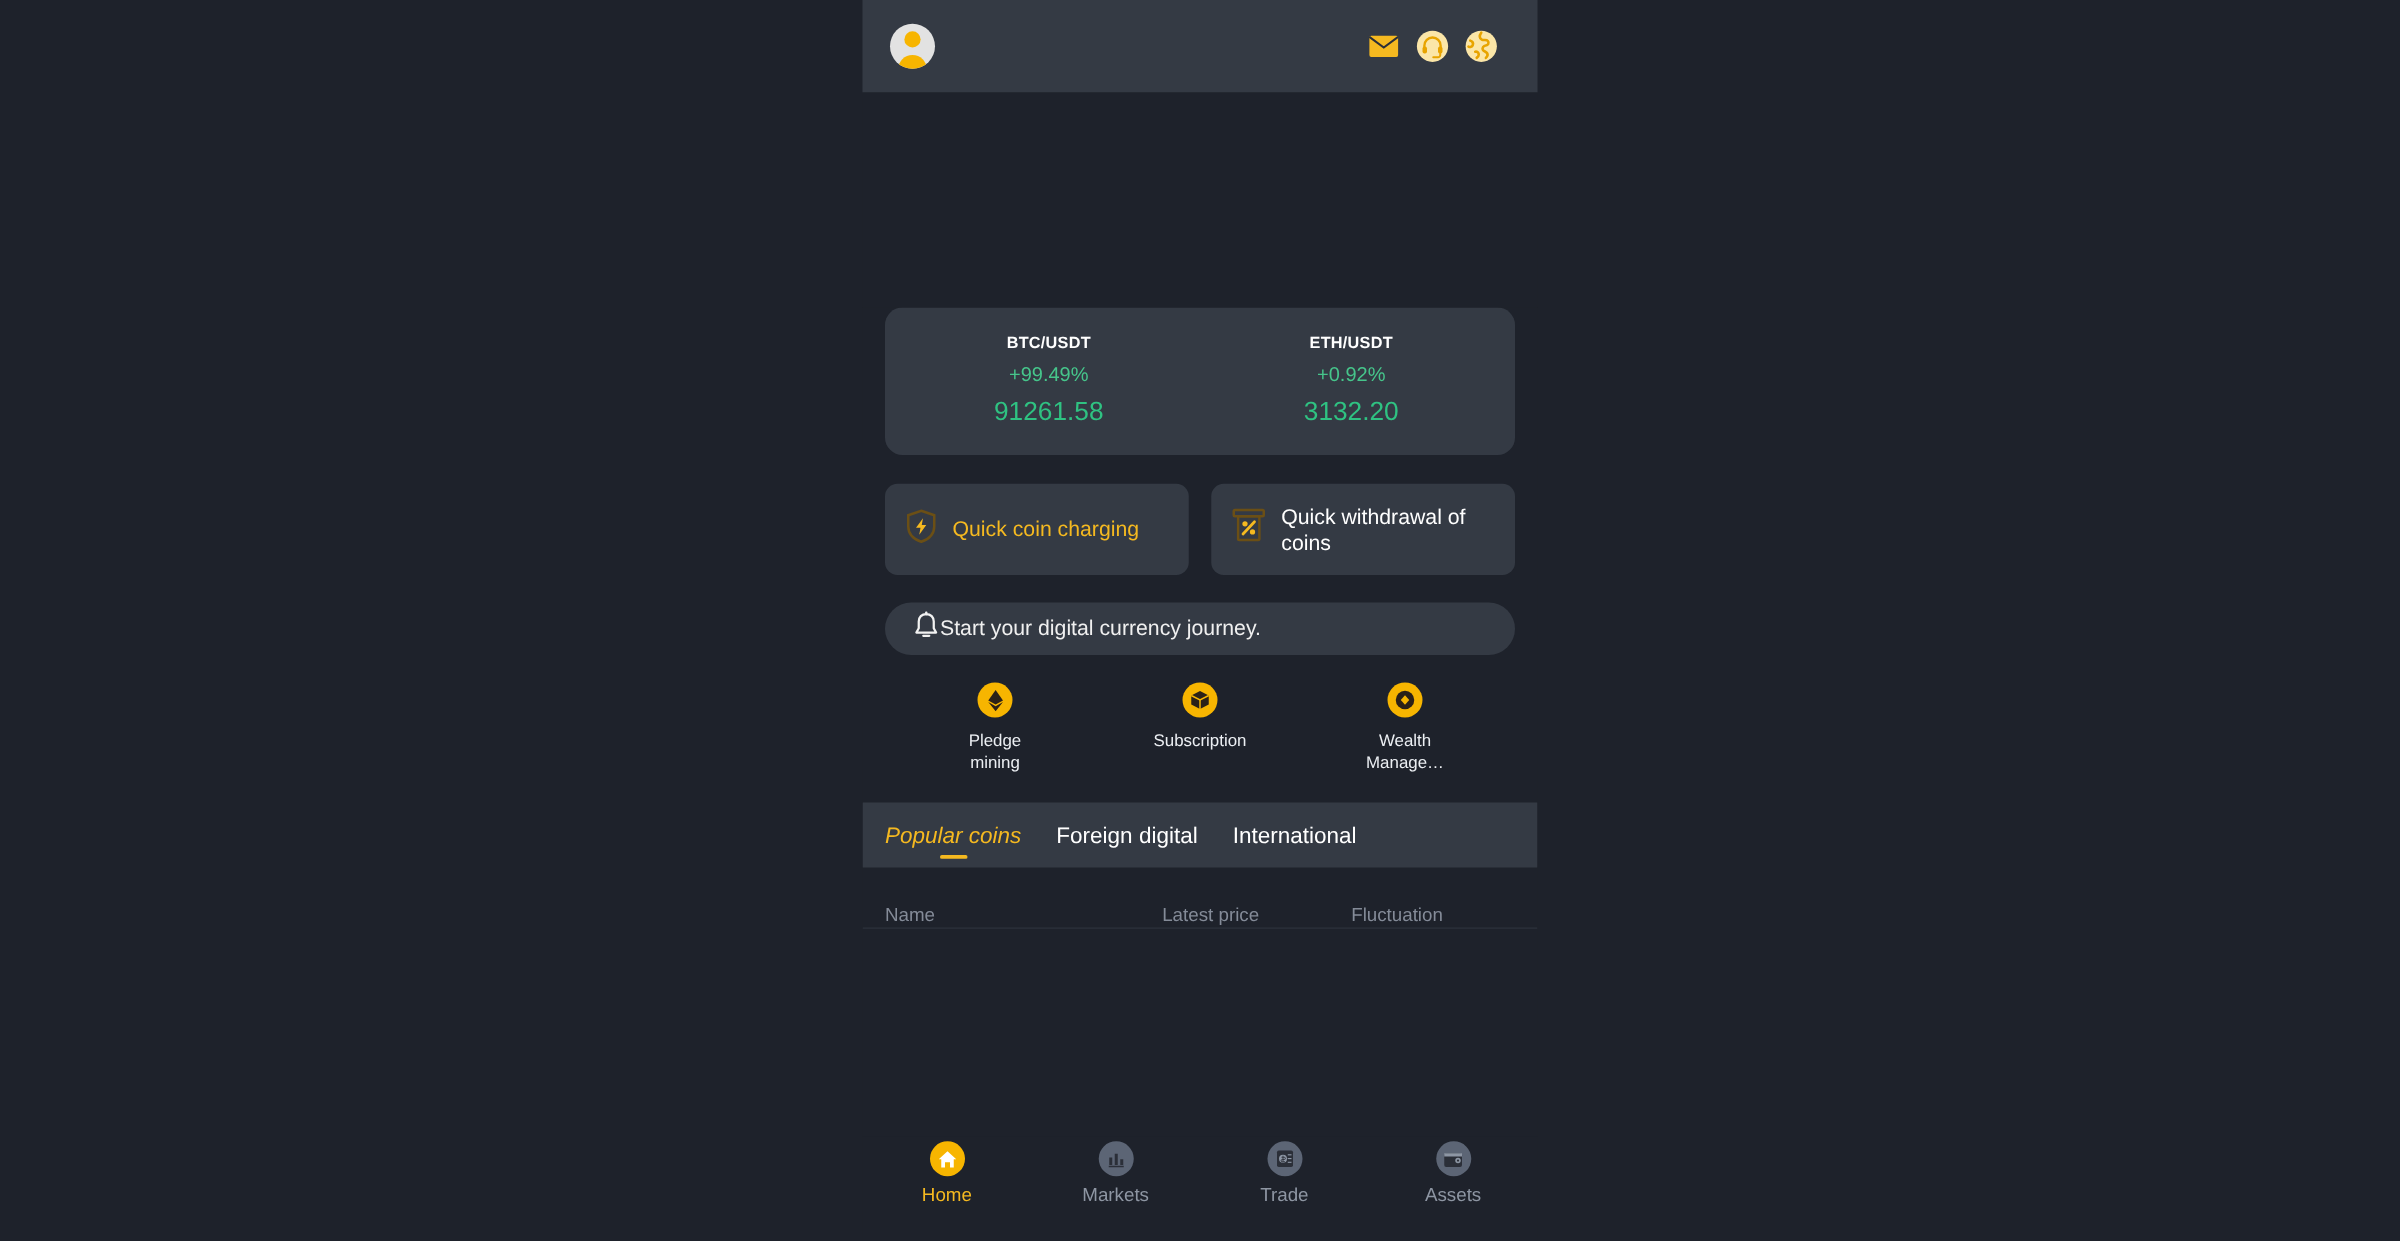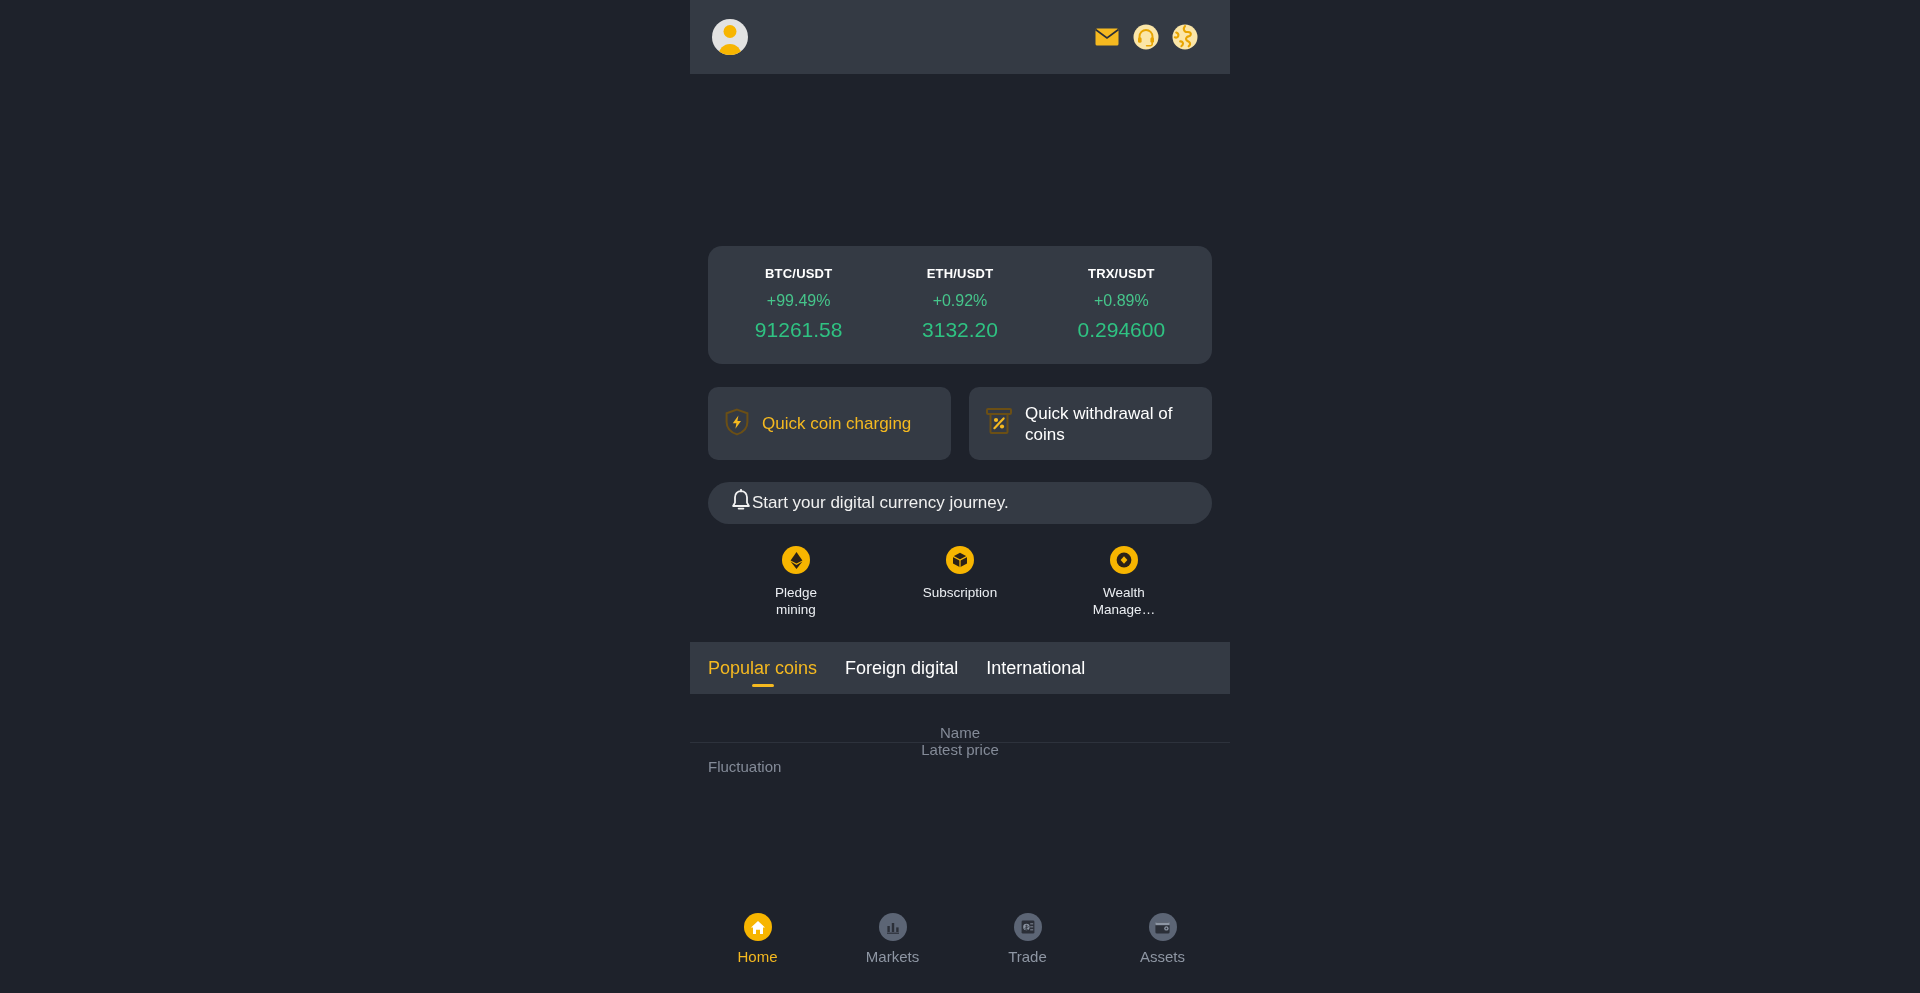--- a/index.html
+++ b/index.html
@@ -162,38 +162,37 @@
     gap: 28px;
   }
   .tab {
     font-size: 18px;
     color: #ffffff;
     position: relative;
     height: 52px;
     display: flex;
     align-items: center;
   }
-  .tab.active { color: #f5b920; }
+  .tab.active { color: #f5b920; font-style: italic; }
   .tab.active::after {
     content: "";
     position: absolute;
     left: 50%; transform: translateX(-50%);
     bottom: 7px;
     width: 22px; height: 3px;
     background: #f5b920;
     border-radius: 2px;
   }
 
   
   .table-head {
     display: flex;
-    align-items: center;
+    align-items: flex-start;
     padding: 30px 0 0;
     height: 48px;
-    flex-direction: column;
   }
   .th {
     color: #848b98;
     font-size: 15px;
   }
   .th.name { flex: 0 0 44%; }
   .th.price { flex: 0 0 30%; }
   .th.fluc { flex: 1 1 auto; text-align: left; align-self: flex-start; }
   .table-rule {
     border-bottom: 1px solid #2d323c;
@@ -267,25 +266,20 @@
     <div class="ticker-card">
       <div class="ticker-item">
         <div class="ticker-pair">BTC/USDT</div>
         <div class="ticker-change">+99.49%</div>
         <div class="ticker-price">91261.58</div>
       </div>
       <div class="ticker-item">
         <div class="ticker-pair">ETH/USDT</div>
         <div class="ticker-change">+0.92%</div>
         <div class="ticker-price">3132.20</div>
-      </div>
-      <div class="ticker-item">
-        <div class="ticker-pair">TRX/USDT</div>
-        <div class="ticker-change">+0.89%</div>
-        <div class="ticker-price">0.294600</div>
       </div>
     </div>
 
     <div class="quick-row">
       <div class="quick-card">
         <span>
           <svg width="26" height="28" viewBox="0 0 26 28">
             <path d="M13 1.6 L23.4 5.2 V14 c0 6.2 -4.4 10.4 -10.4 12.4 C7 24.4 2.6 20.2 2.6 14 V5.2 Z" fill="none" stroke="#6b4f15" stroke-width="2"></path>
             <path d="M14.4 7.6 L8.8 15.2 h3.6 l-1 5.6 l5.6 -7.8 h-3.6 Z" fill="#f5b920"></path>
           </svg>

